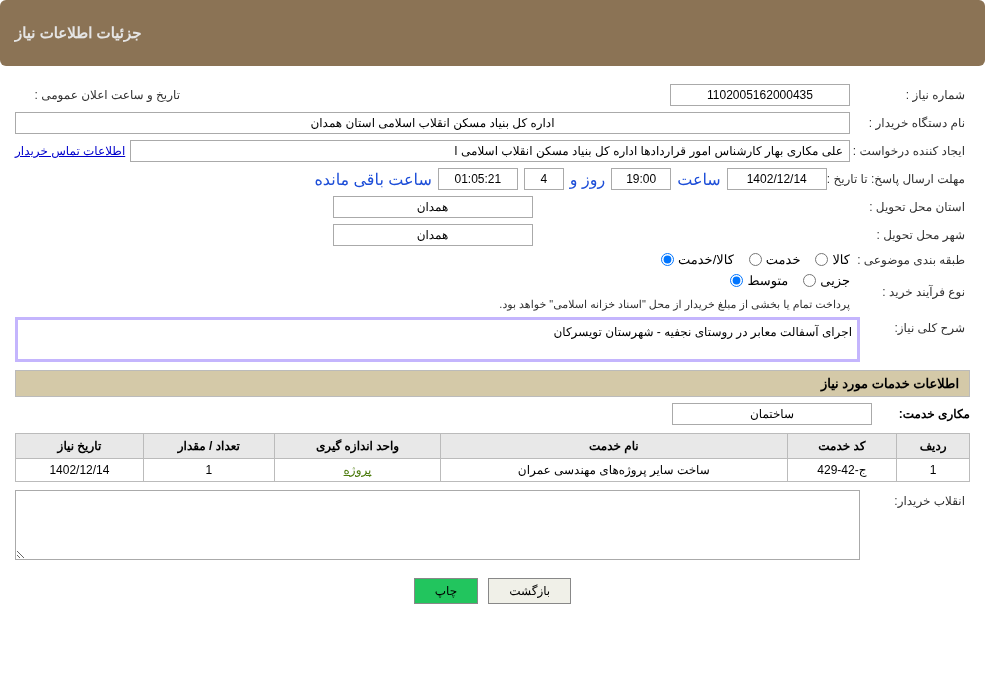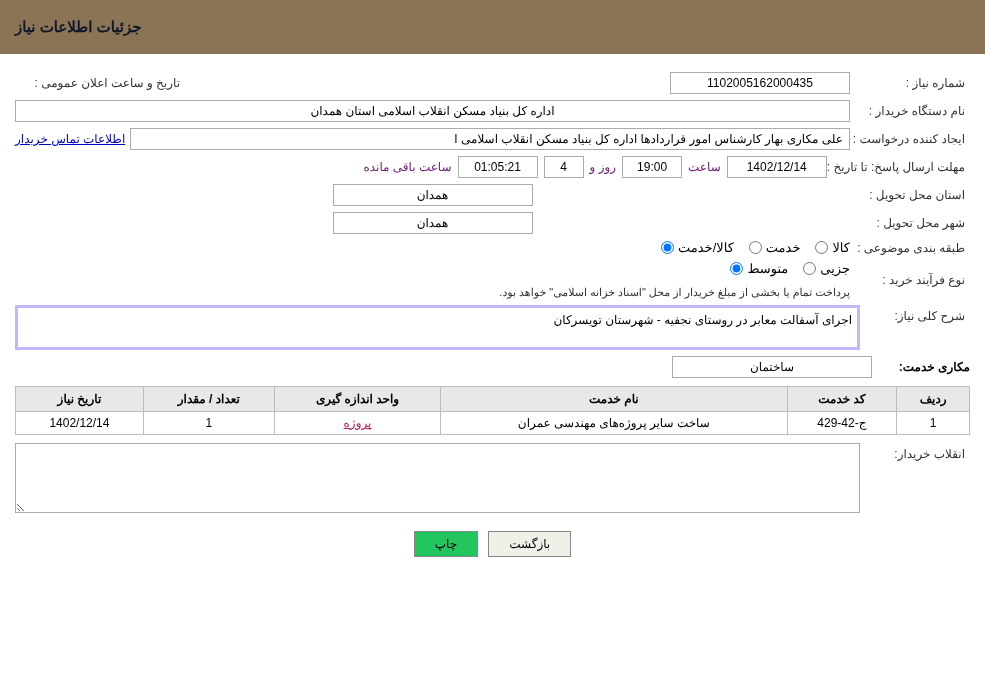--- a/index.html
+++ b/index.html
@@ -11,26 +11,27 @@
     }
     .page-wrapper {
       width: 985px;
       min-height: 691px;
       background: #fff;
       margin: 0 auto;
       padding: 0;
     }
     .header-bar {
       background: #8B7355;
-      color: #0f172a;
+      color: #e5e5e5;
       text-align: left;
-      padding: 18px 15px;
+      padding: 24px 15px;
       font-size: 15px;
       font-weight: bold;
       direction: rtl;
+      border-radius: 6px;
     }
     .content-area {
       padding: 10px 15px;
       direction: rtl;
     }
     .info-row {
       display: flex;
       align-items: center;
       margin-bottom: 6px;
       direction: rtl;
@@ -151,22 +152,22 @@
       background: #f0f0e8;
     }
     .btn-print {
       background: #22c55e;
     }
     .main-content-relative {
       position: relative;
     }
     .inline-label {
       white-space: nowrap;
-      font-size: 12px;
-      color: #701a75;
+      font-size: 16px;
+      color: #1d4ed8;
     }
     .note-text {
       font-size: 11px;
       color: #333;
     }
     .group-service-row {
       display: flex;
       align-items: center;
       gap: 8px;
       margin-bottom: 6px;
@@ -276,20 +277,21 @@
       </div>
     </div>
 
     <div class="info-row" style="align-items:flex-start; margin-top:6px;">
       <span class="label-cell" style="min-width:110px; margin-top:4px;">شرح کلی نیاز:</span>
       <div class="value-cell">
         <div class="main-description-box">اجرای آسفالت معابر در روستای نجفیه - شهرستان تویسرکان</div>
       </div>
     </div>
 
+    <div class="section-header">اطلاعات خدمات مورد نیاز</div>
 
     <div class="group-service-row">
       <span class="group-service-label">مکاری خدمت:</span>
       <input class="input-box" type="text" value="ساختمان" style="width: 200px; text-align: center;">
     </div>
 
     <table class="data-table">
       <thead>
         <tr>
           <th>ردیف</th>
@@ -298,21 +300,21 @@
           <th>واحد اندازه گیری</th>
           <th>تعداد / مقدار</th>
           <th>تاریخ نیاز</th>
         </tr>
       </thead>
       <tbody id="services-tbody">
       <tr>
             <td>1</td>
             <td>ج-42-429</td>
             <td>ساخت سایر پروژه‌های مهندسی عمران</td>
-            <td style="color: #be185d; text-decoration: underline;">پروژه</td>
+            <td style="color: #4d7c0f; text-decoration: underline;">پروژه</td>
             <td>1</td>
             <td>1402/12/14</td>
           </tr>
         </tbody>
     </table>
 
     <div class="info-row" style="align-items:flex-start; margin-top:8px;">
       <span class="label-cell" style="min-width:110px; margin-top:4px;">انقلاب خریدار:</span>
       <div class="value-cell">
         <textarea class="description-box" style="height: 70px; width: 100%;"></textarea>

